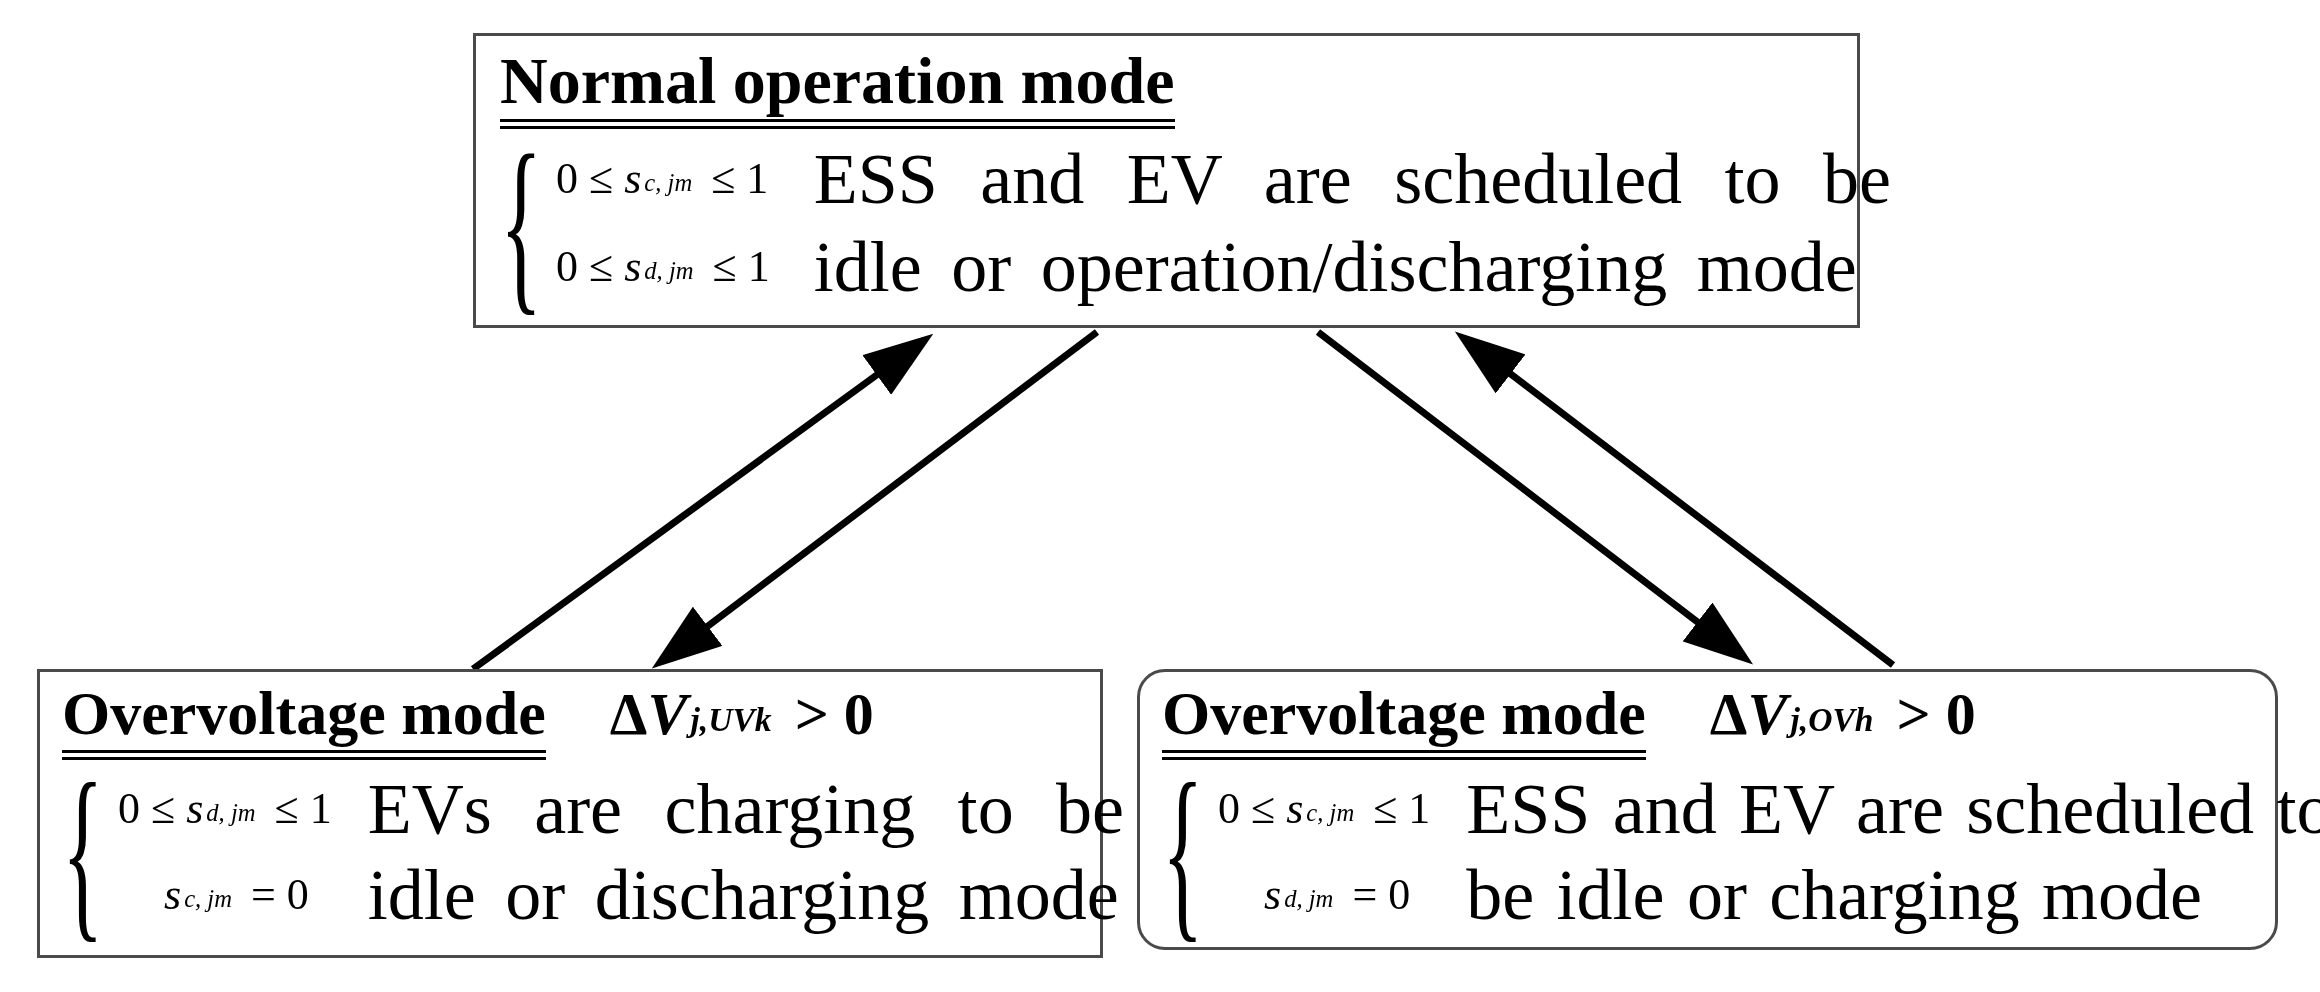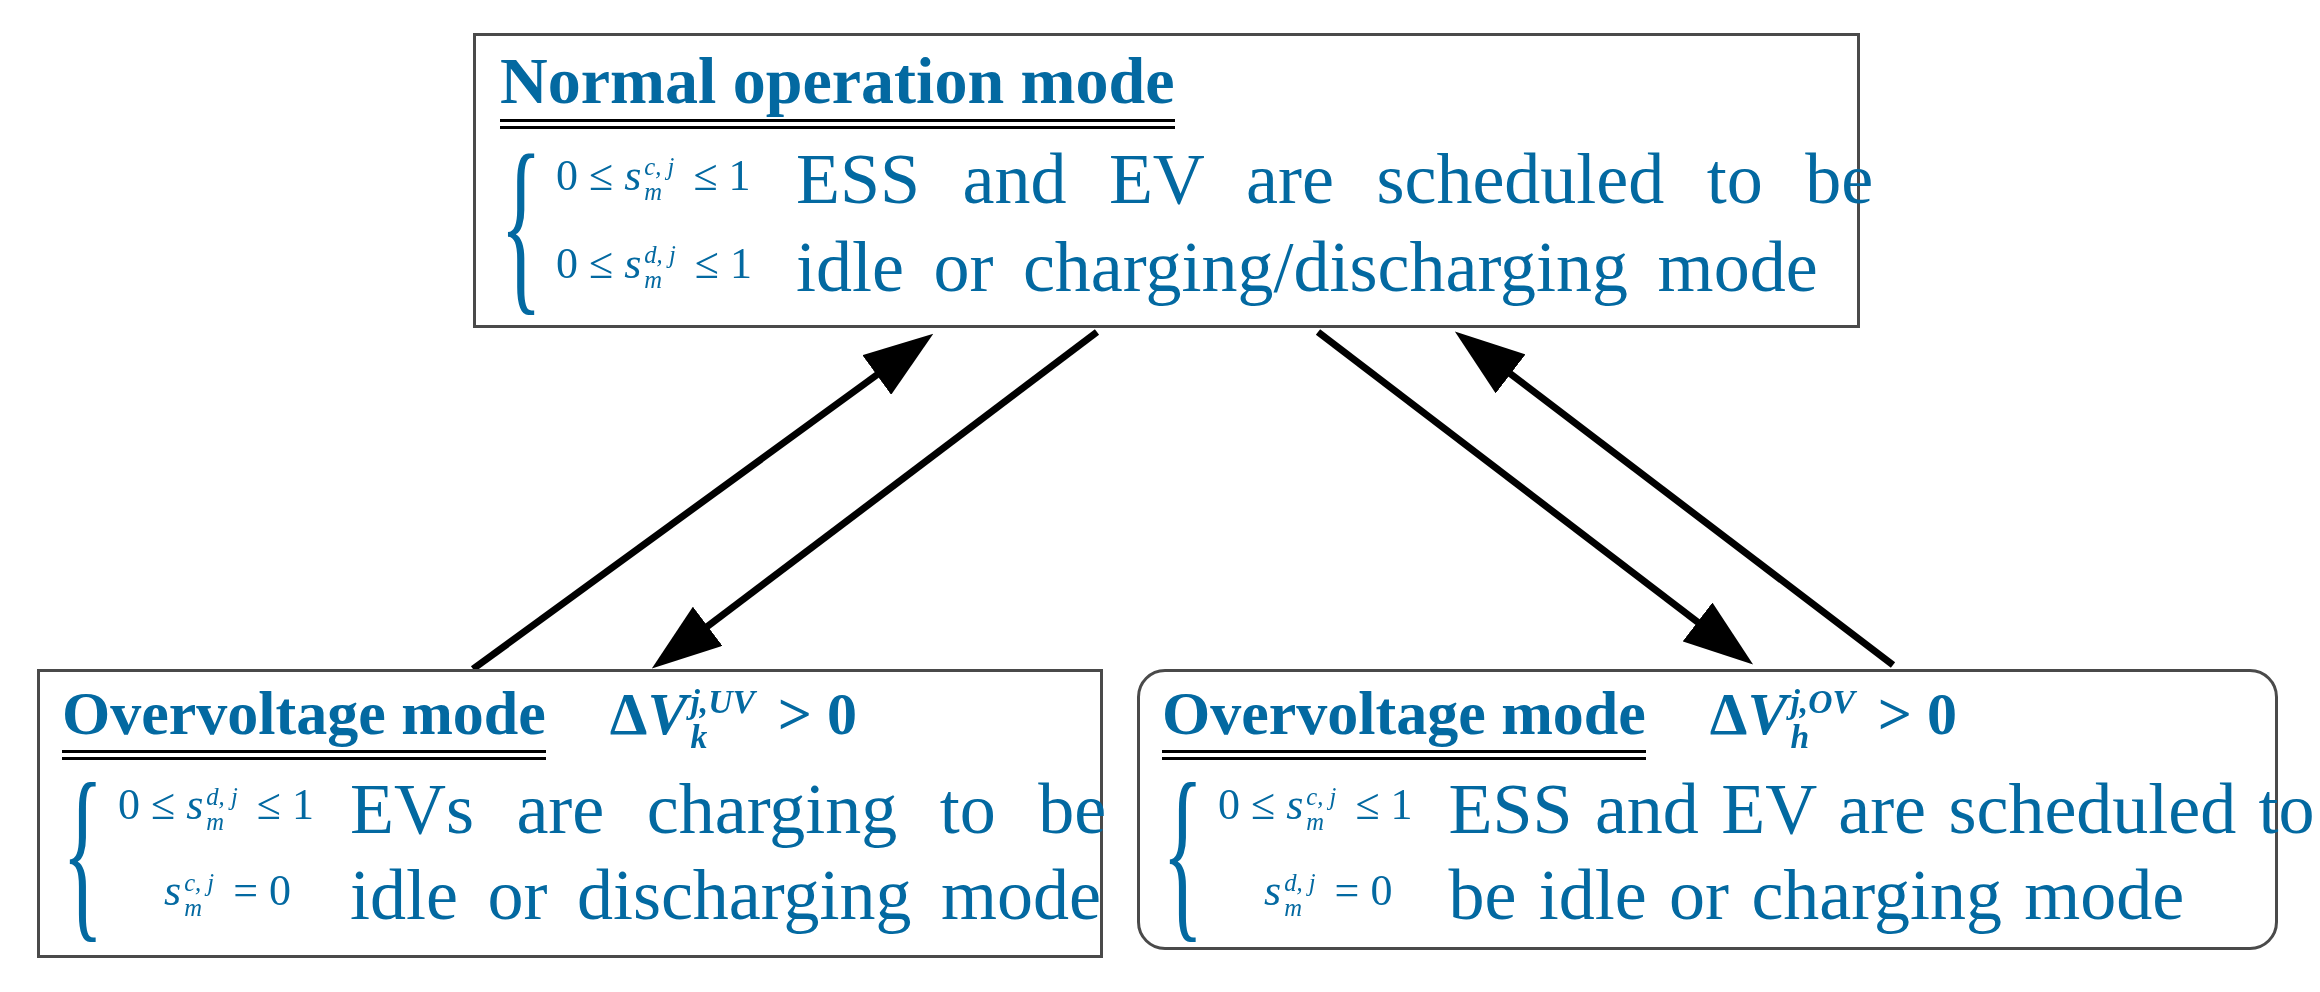--- a/index.html
+++ b/index.html
@@ -5,21 +5,21 @@
   html, body {
     margin: 0;
     padding: 0;
     background: #ffffff;
   }
   .canvas {
     position: relative;
     width: 2320px;
     height: 992px;
     background: #ffffff;
-    color: #0369a1;
+    color: #000000;
     font-family: "Liberation Serif", "DejaVu Serif", serif;
     overflow: hidden;
   }
   .arrows {
     position: absolute;
     left: 0; top: 0;
     width: 2320px;
     height: 992px;
   }
   .arrows line {
@@ -95,21 +95,21 @@
   #box-overvoltage .brace { font-size: 192px; }
   .eq {
     grid-column: 2;
     font-size: 44px;
     white-space: nowrap;
     line-height: 1;
   }
   .eq-base { font-style: italic; }
   .supsub {
     display: inline-flex;
-    flex-direction: column;
+    flex-direction: row;
     align-items: flex-start;
     vertical-align: middle;
     font-size: 0.56em;
     line-height: 1.04;
     font-style: italic;
     margin-left: 3px;
     margin-right: 8px;
   }
   .supsub .sup, .supsub .sub { display: block; white-space: nowrap; }
   .indent { margin-left: 46px; }
@@ -156,21 +156,21 @@
           </span><span> ≤ 1</span>
       </span>
       <span class="desc ws-wide">ESS and EV are scheduled to be</span>
 
       <span class="eq">
         <span>0 ≤ </span><span class="eq-base">s</span><span class="supsub">
             <span class="sup">d, j</span>
             <span class="sub">m</span>
           </span><span> ≤ 1</span>
       </span>
-      <span class="desc ws-mid">idle or charging/discharging mode</span>
+      <span class="desc ws-mid">idle or operation/discharging mode</span>
     </div>
   </div>
 
   <div class="box" id="box-undervoltage">
     <div class="title-row">
       <span class="title">Overvoltage mode</span>
       <span class="condition">
         <span class="cond-delta">Δ</span><span class="eq-base">V</span><span class="supsub">
             <span class="sup">j,UV</span>
             <span class="sub">k</span>

